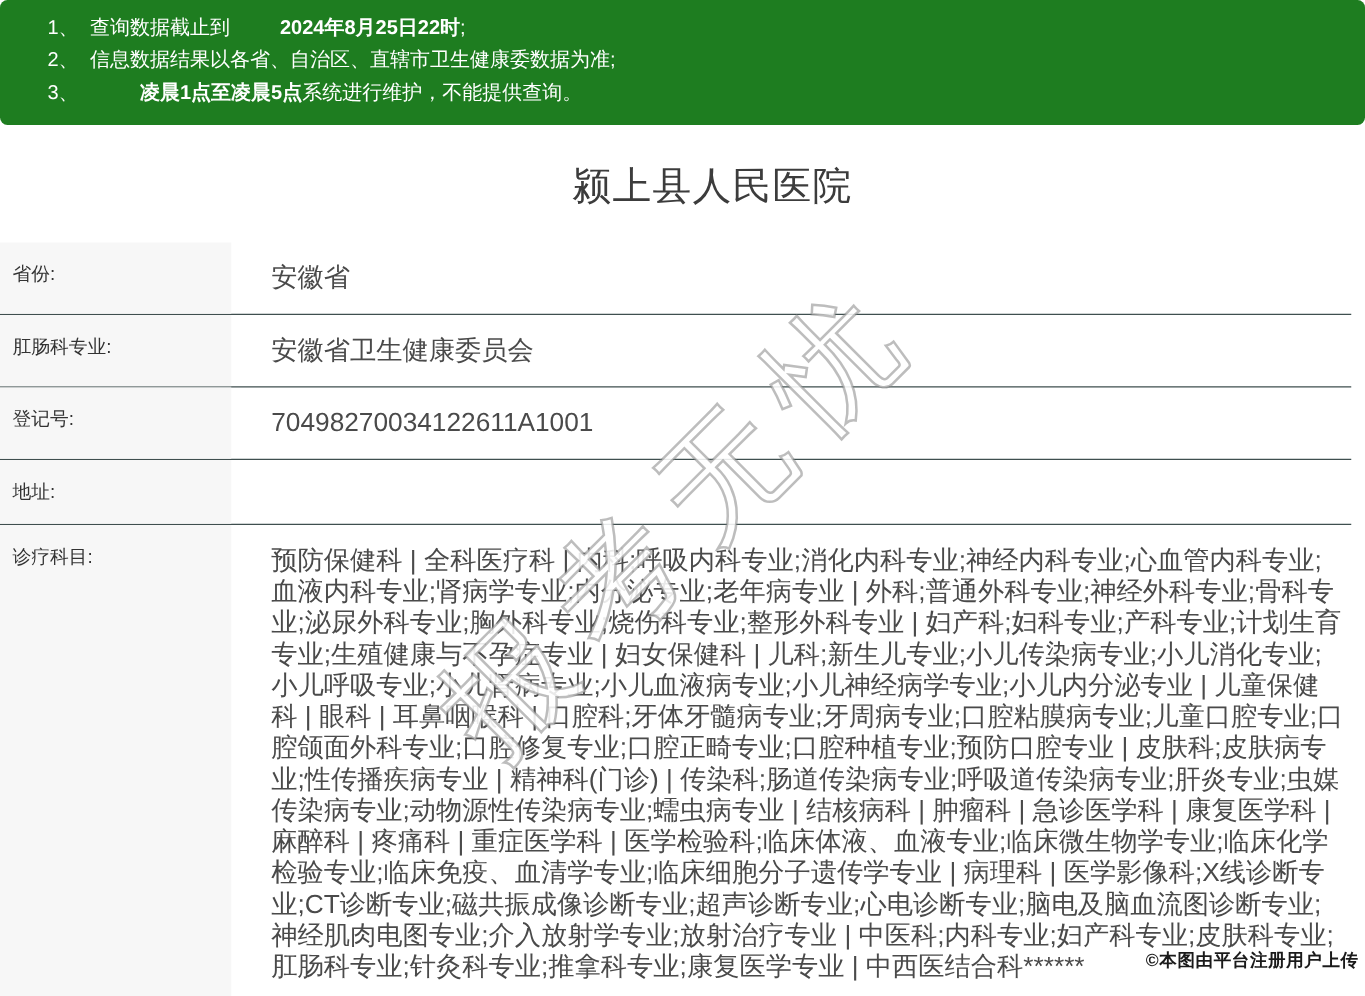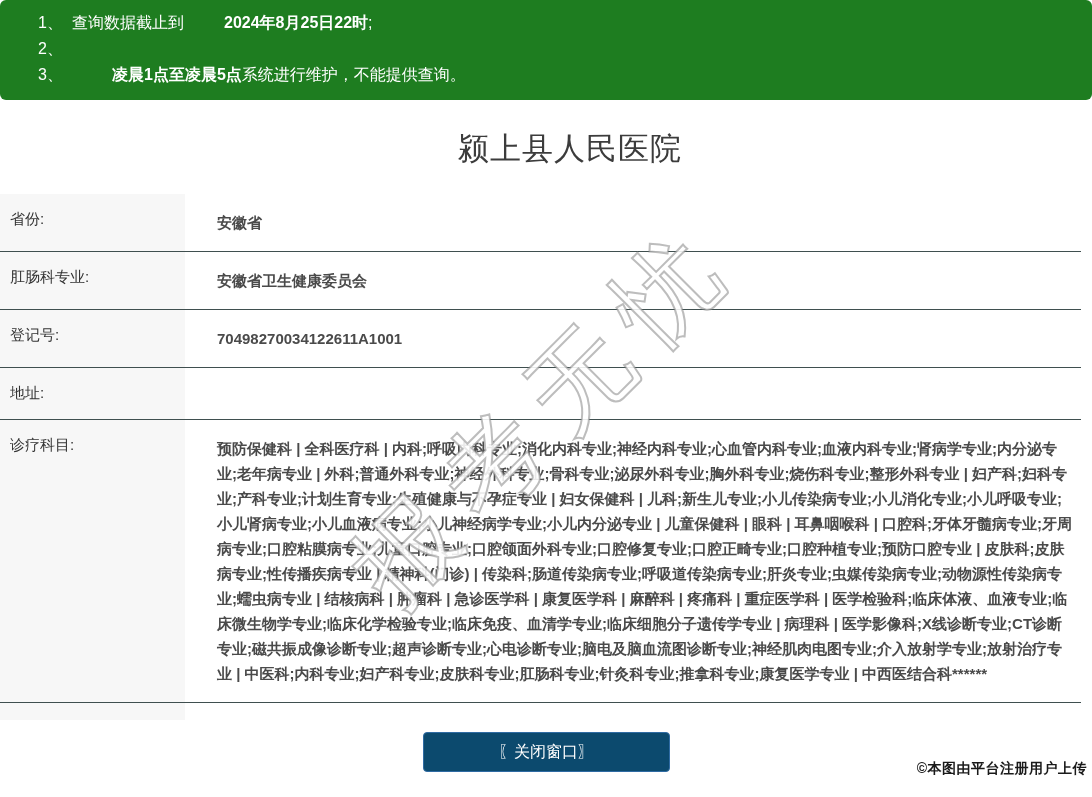--- a/index.html
+++ b/index.html
@@ -42,25 +42,24 @@
   .row-label {
     flex:0 0 185px;
     background:#f7f7f7;
     padding:16px 10px;
     font-size:15px;
     color:#333;
   }
   .row-value {
     flex:1;
     padding:16px 6px 16px 32px;
-    font-size:15px;
+    font-size:21px;
     color:#4a4a4a;
     line-height:25px;
     word-break:break-all;
-    font-weight:bold;
   }
   .row-partial { height:17px; overflow:hidden; border-bottom:none; }
   .row-partial .row-label { padding:4px 10px; }
   
   .button-bar {
     margin-top:12px;
     display:flex;
     justify-content:center;
   }
   .close-btn {
@@ -101,20 +100,21 @@
 </head>
 <body>
 
 <div class="notice">
   <div class="notice-line">
     <span class="notice-num">1、</span>
     <span class="notice-text"><span>查询数据截止到</span><b>2024年8月25日22时</b><span>;</span></span>
   </div>
   <div class="notice-line">
     <span class="notice-num">2、</span>
+    <span class="notice-text"><span>信息数据结果以各省、自治区、直辖市卫生健康委数据为准;</span><b></b><span></span></span>
   </div>
   <div class="notice-line">
     <span class="notice-num">3、</span>
     <span class="notice-text"><span></span><b>凌晨1点至凌晨5点</b><span>系统进行维护，不能提供查询。</span></span>
   </div>
 </div>
 
 <h1 class="page-title">颍上县人民医院</h1>
 
 <div class="info-table">

